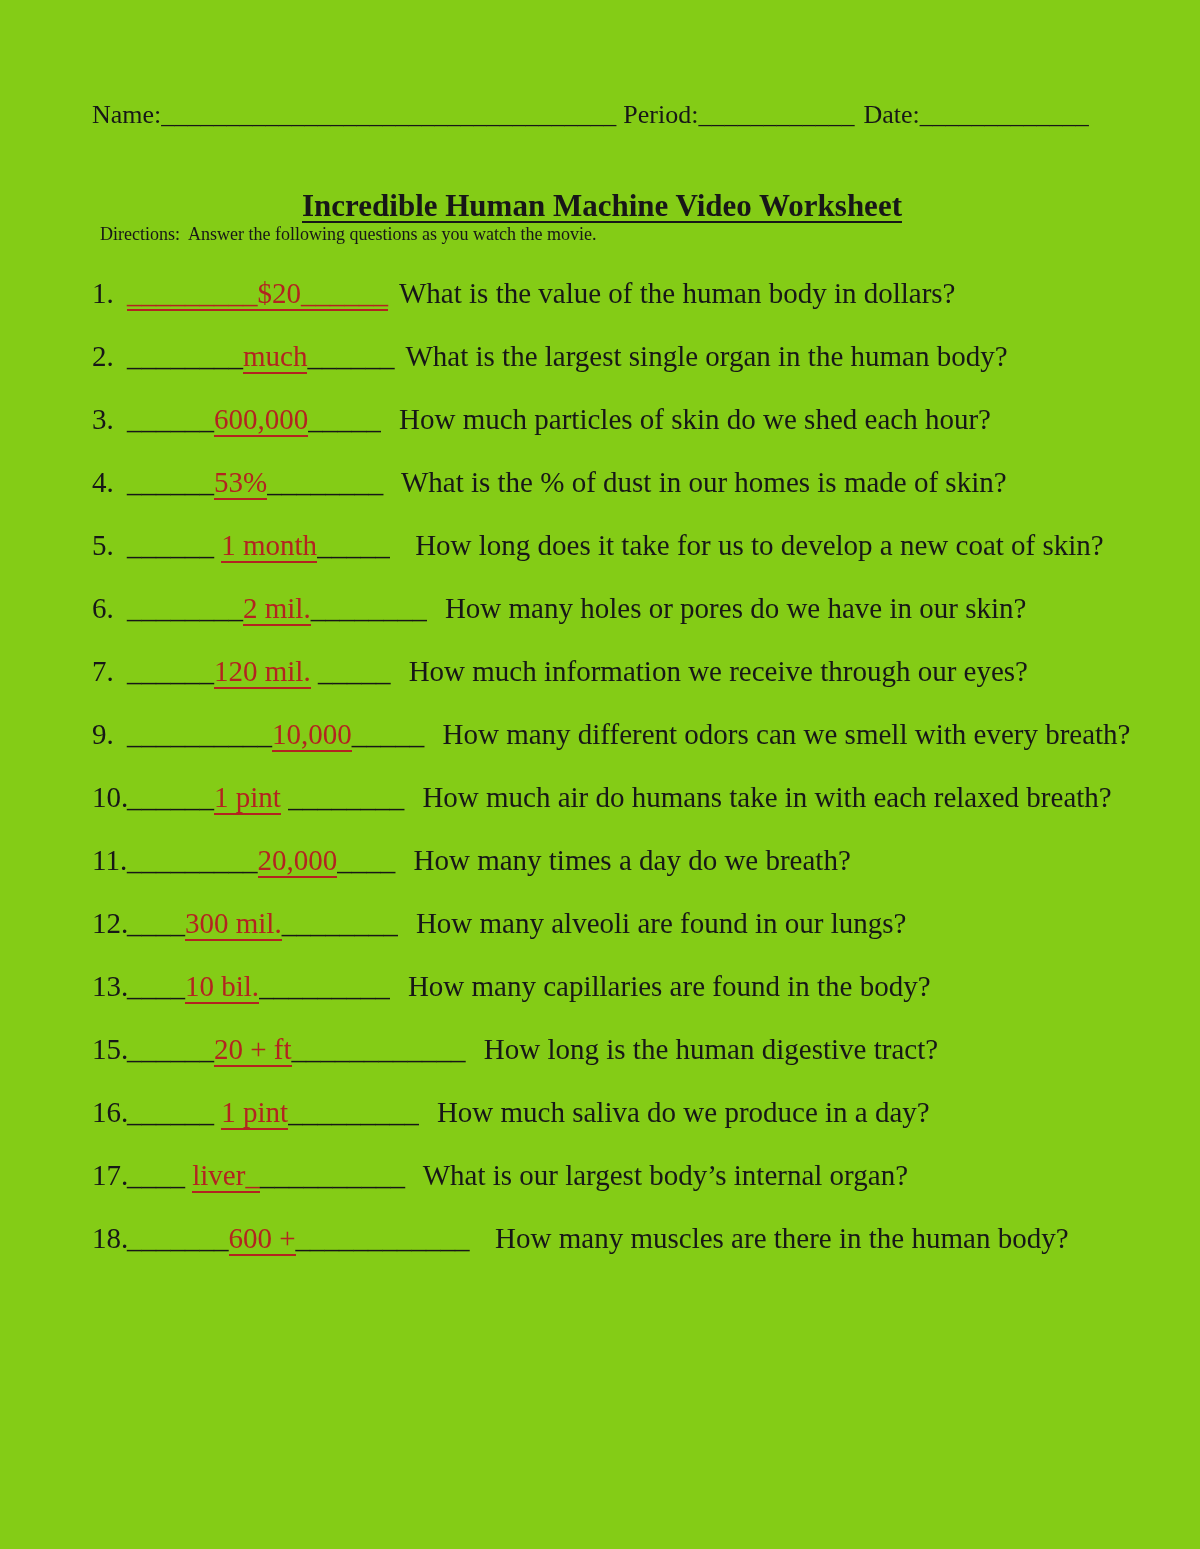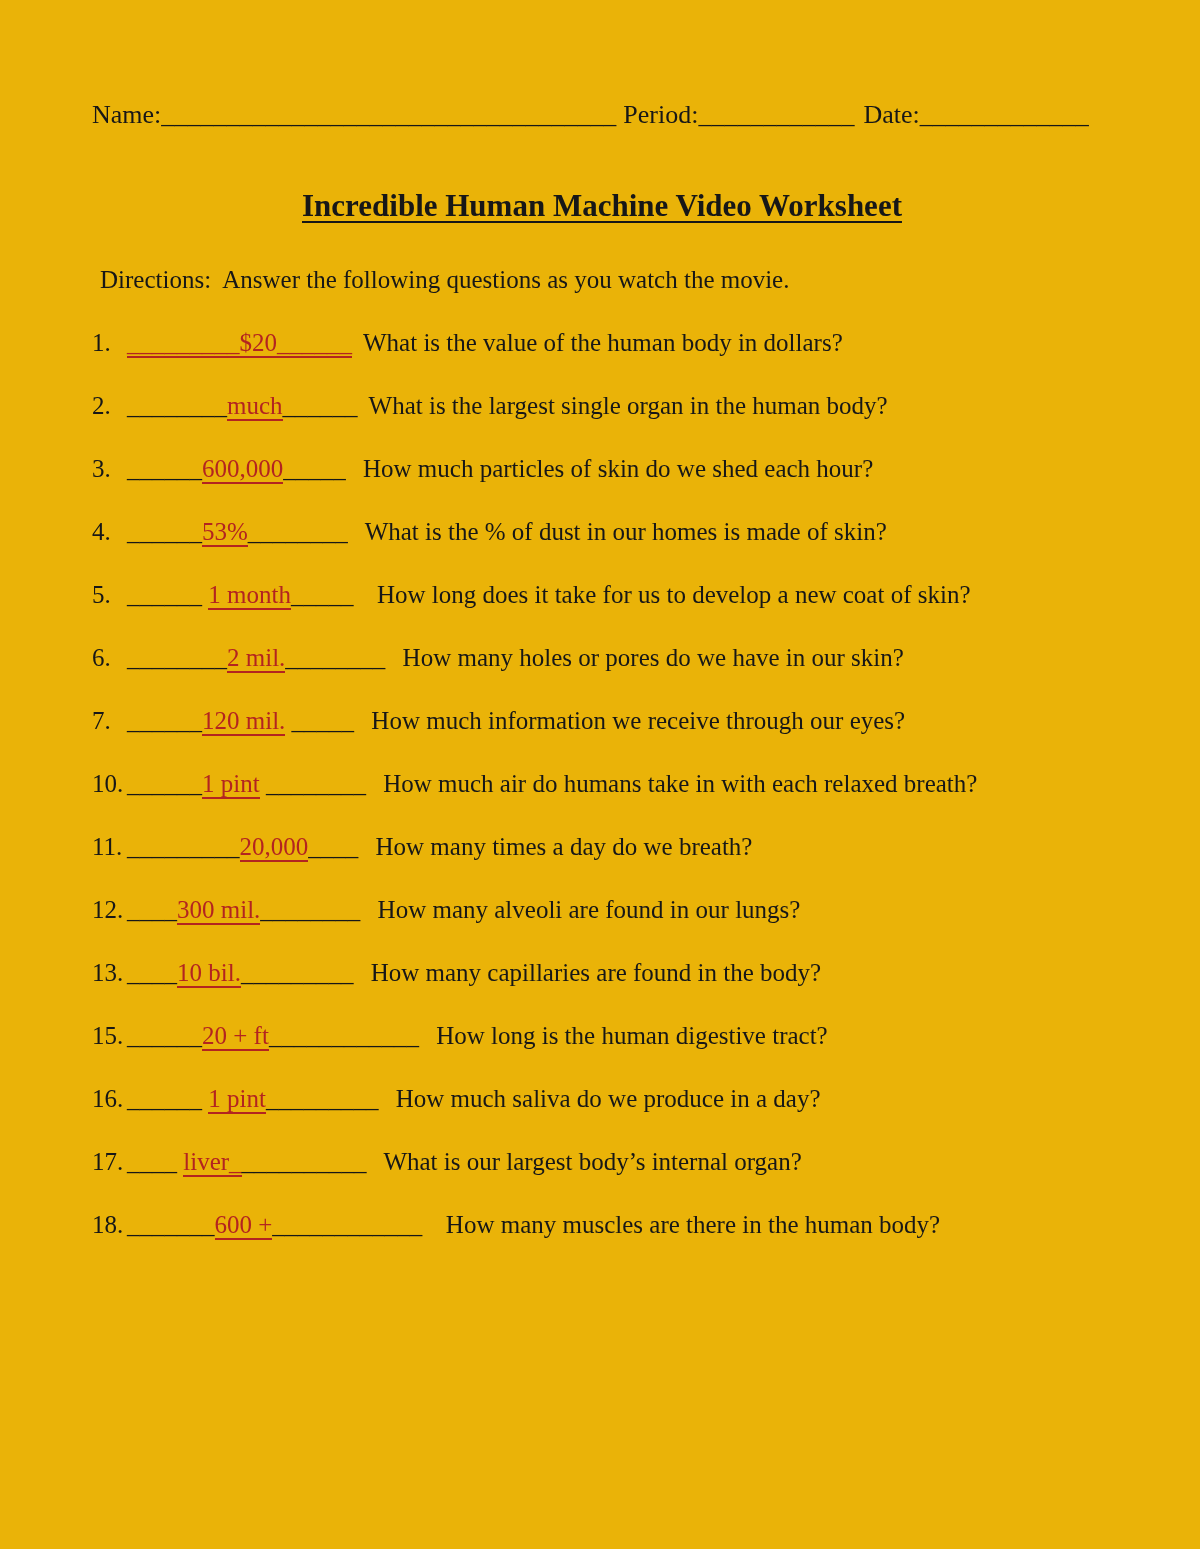--- a/index.html
+++ b/index.html
@@ -1,35 +1,35 @@
 <!DOCTYPE html>
 <html style="--red: #b32420; --ink: #171717;"><head>
 <meta charset="utf-8">
 <style>
   :root { --red: #b32420; --ink: #171717; }
   * { box-sizing: border-box; }
   html, body { margin: 0; padding: 0; background: #ffffff; }
   .page {
-    width: 1200px; height: 1549px; background: #eab308;
+    width: 1200px; height: 1549px; background: #84cc16;
     font-family: "Liberation Serif", serif; color: var(--ink);
     padding: 100px 88px 0 92px; overflow: hidden;
   }
   .header-line { font-size: 26px; white-space: pre; }
   .header-line .lbl { }
   .lbl-period { margin-left: 7px; }
   .lbl-date { margin-left: 9px; }
   .blank { white-space: pre; }
   .title-wrap { text-align: center; margin-top: 58px; }
   .title {
     font-size: 31px; font-weight: bold;
     text-decoration: underline; text-decoration-thickness: 2px;
     text-underline-offset: 5px;
   }
-  .directions { font-size: 25px; margin-top: 42px; padding-left: 8px; white-space: pre; }
-  .q-row { font-size: 25px; line-height: 29px; margin-top: 34px; white-space: pre; }
+  .directions { font-size: 18px; padding-left: 8px; white-space: pre; }
+  .q-row { font-size: 29px; line-height: 29px; margin-top: 34px; white-space: pre; }
   .q-num { display: inline-block; width: 35px; white-space: pre; }
   .answer { color: var(--red); border-bottom: 2.5px solid var(--red); }
   .q-blank.red-full { color: var(--red); border-bottom: 2.5px solid var(--red); }
   .q-blank.red-full .answer { border-bottom: none; }
   .q-text { margin-left: 11px; }
   .q-wrap { margin-left: 35px; margin-top: 2px; white-space: pre; }
 </style>
 </head>
 <body>
 
@@ -49,20 +49,21 @@
 
   <div class="q-row"><span class="q-num">4.</span><span class="q-blank"><span class="blank">______</span><span class="answer">53%</span><span class="blank">________</span></span><span class="q-text"> What is the % of dust in our homes is made of skin?</span></div>
 
   <div class="q-row"><span class="q-num">5.</span><span class="q-blank"><span class="blank">______ </span><span class="answer">1 month</span><span class="blank">_____</span></span><span class="q-text">  How long does it take for us to develop a new coat of skin?</span></div>
 
   <div class="q-row"><span class="q-num">6.</span><span class="q-blank"><span class="blank">________</span><span class="answer">2 mil.</span><span class="blank">________</span></span><span class="q-text"> How many holes or pores do we have in our skin?</span></div>
 
   <div class="q-row"><span class="q-num">7.</span><span class="q-blank"><span class="blank">______</span><span class="answer">120 mil.</span><span class="blank"> _____</span></span><span class="q-text"> How much information we receive through our eyes?</span></div>
 
 
+  <div class="q-row"><span class="q-num">9.</span><span class="q-blank"><span class="blank">__________</span><span class="answer">10,000</span><span class="blank">_____</span></span><span class="q-text"> How many different odors can we smell with every breath?</span></div>
 
   <div class="q-row"><span class="q-num">10.</span><span class="q-blank"><span class="blank">______</span><span class="answer">1 pint</span><span class="blank"> ________</span></span><span class="q-text"> How much air do humans take in with each relaxed breath?</span></div>
 
   <div class="q-row"><span class="q-num">11.</span><span class="q-blank"><span class="blank">_________</span><span class="answer">20,000</span><span class="blank">____</span></span><span class="q-text"> How many times a day do we breath?</span></div>
 
   <div class="q-row"><span class="q-num">12.</span><span class="q-blank"><span class="blank">____</span><span class="answer">300 mil.</span><span class="blank">________</span></span><span class="q-text"> How many alveoli are found in our lungs?</span></div>
 
   <div class="q-row"><span class="q-num">13.</span><span class="q-blank"><span class="blank">____</span><span class="answer">10 bil.</span><span class="blank">_________</span></span><span class="q-text"> How many capillaries are found in the body?</span></div>
 
 

